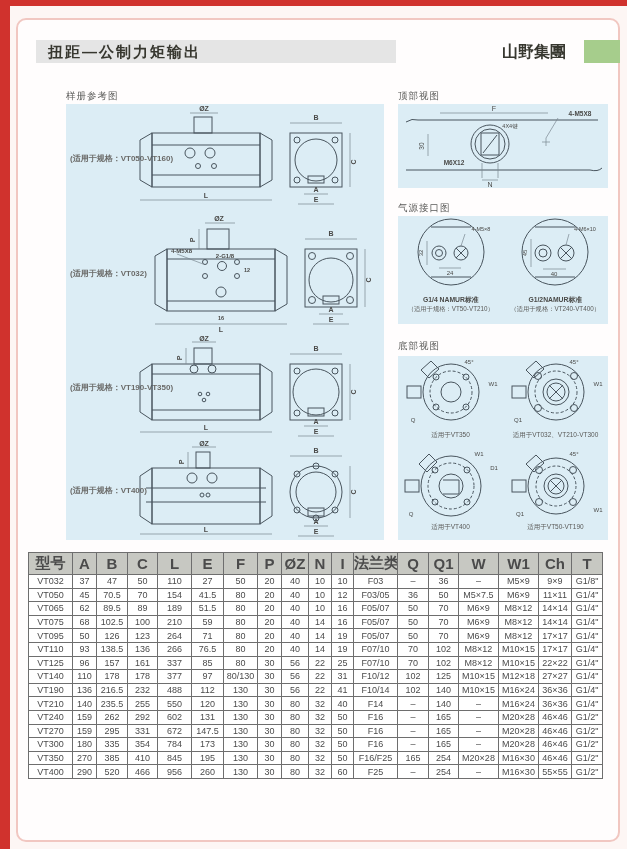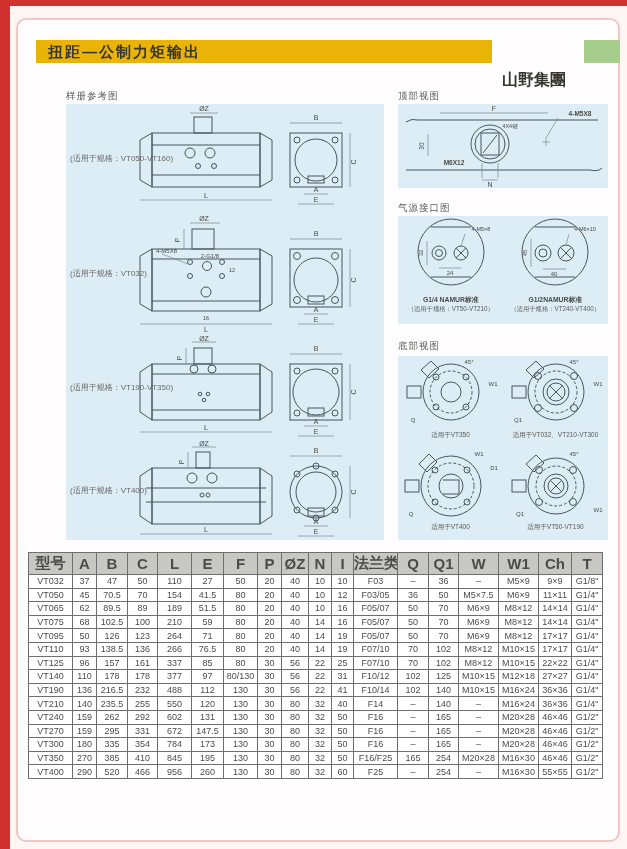--- a/index.html
+++ b/index.html
@@ -9,29 +9,29 @@
     font-family:"Liberation Sans",sans-serif;
     color:#3f3f3d;
   }
   .bar-top{position:absolute;left:0;top:0;width:627px;height:6px;background:#d0322d;z-index:2;}
   .bar-left{position:absolute;left:0;top:0;width:10px;height:849px;background:#d0322d;z-index:2;}
   .page-outline{position:absolute;left:16px;top:18px;right:7px;bottom:7px;
     border:2px solid #f1c7c1;border-radius:10px;background:#fffdfd;z-index:1;}
   .layer{position:absolute;inset:0;z-index:3;}
 
   
-  .hdr-banner{position:absolute;left:36px;top:40px;width:456px;height:23px;background:#eab308;
+  .hdr-banner{position:absolute;left:36px;top:40px;width:360px;height:23px;background:#e5e5e5;
     font-size:15px;font-weight:bold;letter-spacing:2px;line-height:23px;padding-left:12px;box-sizing:border-box;color:#37372f;}
-  .hdr-company{position:absolute;left:502px;top:40px;height:23px;line-height:23px;font-size:16px;font-weight:bold;color:#37372f;margin-top:28px;}
+  .hdr-company{position:absolute;left:502px;top:40px;height:23px;line-height:23px;font-size:16px;font-weight:bold;color:#37372f;}
   .hdr-square{position:absolute;left:584px;top:40px;width:36px;height:23px;background:#a6cd8c;}
 
   .sec-title{position:absolute;font-size:9.5px;color:#5a5a58;letter-spacing:1px;}
   .panel{position:absolute;background:#dcedf5;}
 
-  .blk{position:relative;width:292px;}
+  .blk{position:relative;width:292px;font-weight:bold;}
   .blk .cap{position:absolute;left:4px;top:50%;transform:translateY(-50%);
     font-size:8px;color:#6a6a68;white-space:nowrap;}
   .blk svg{position:absolute;right:0;top:0;}
 
   svg text{font-family:"Liberation Sans",sans-serif;fill:#4a4a48;}
   .ln{stroke:#49555e;fill:none;stroke-width:1;}
   .lnt{stroke:#7a8790;fill:none;stroke-width:0.7;}
 
   .air-fig{display:inline-block;width:100px;vertical-align:top;text-align:center;}
   .air-name{font-size:6.8px;font-weight:bold;color:#4a4a48;margin-top:1px;}
@@ -99,21 +99,21 @@
         </g>
         <text x="72" y="7" font-size="7" text-anchor="middle">ØZ</text>
         <text x="74" y="94" font-size="7" text-anchor="middle">L</text>
         <text x="184" y="16" font-size="7" text-anchor="middle">B</text>
         <text x="224" y="58" font-size="7" text-anchor="middle" transform="rotate(-90 224 58)">C</text>
         <text x="184" y="88" font-size="7" text-anchor="middle">A</text>
         <text x="184" y="98" font-size="7" text-anchor="middle">E</text>
       </svg>
     </div>
 
-    <div class="blk" style="height:122px;">
+    <div class="blk" style="height:122px;padding-left:15px;">
       <div class="cap">(适用于规格：VT032)</div>
       <svg width="226" height="122" viewBox="0 0 226 122">
         <g class="ln">
           <polygon points="8,44 20,37 20,99 8,92"></polygon>
             <polygon points="140,44 128,37 128,99 140,92"></polygon>
           <rect x="20" y="37" width="108" height="62"></rect>
           <line x1="20" y1="47" x2="128" y2="47"></line>
             <line x1="20" y1="89" x2="128" y2="89"></line>
           <rect x="60" y="17" width="22" height="20"></rect>
           <circle cx="75" cy="54" r="4.5"></circle>

